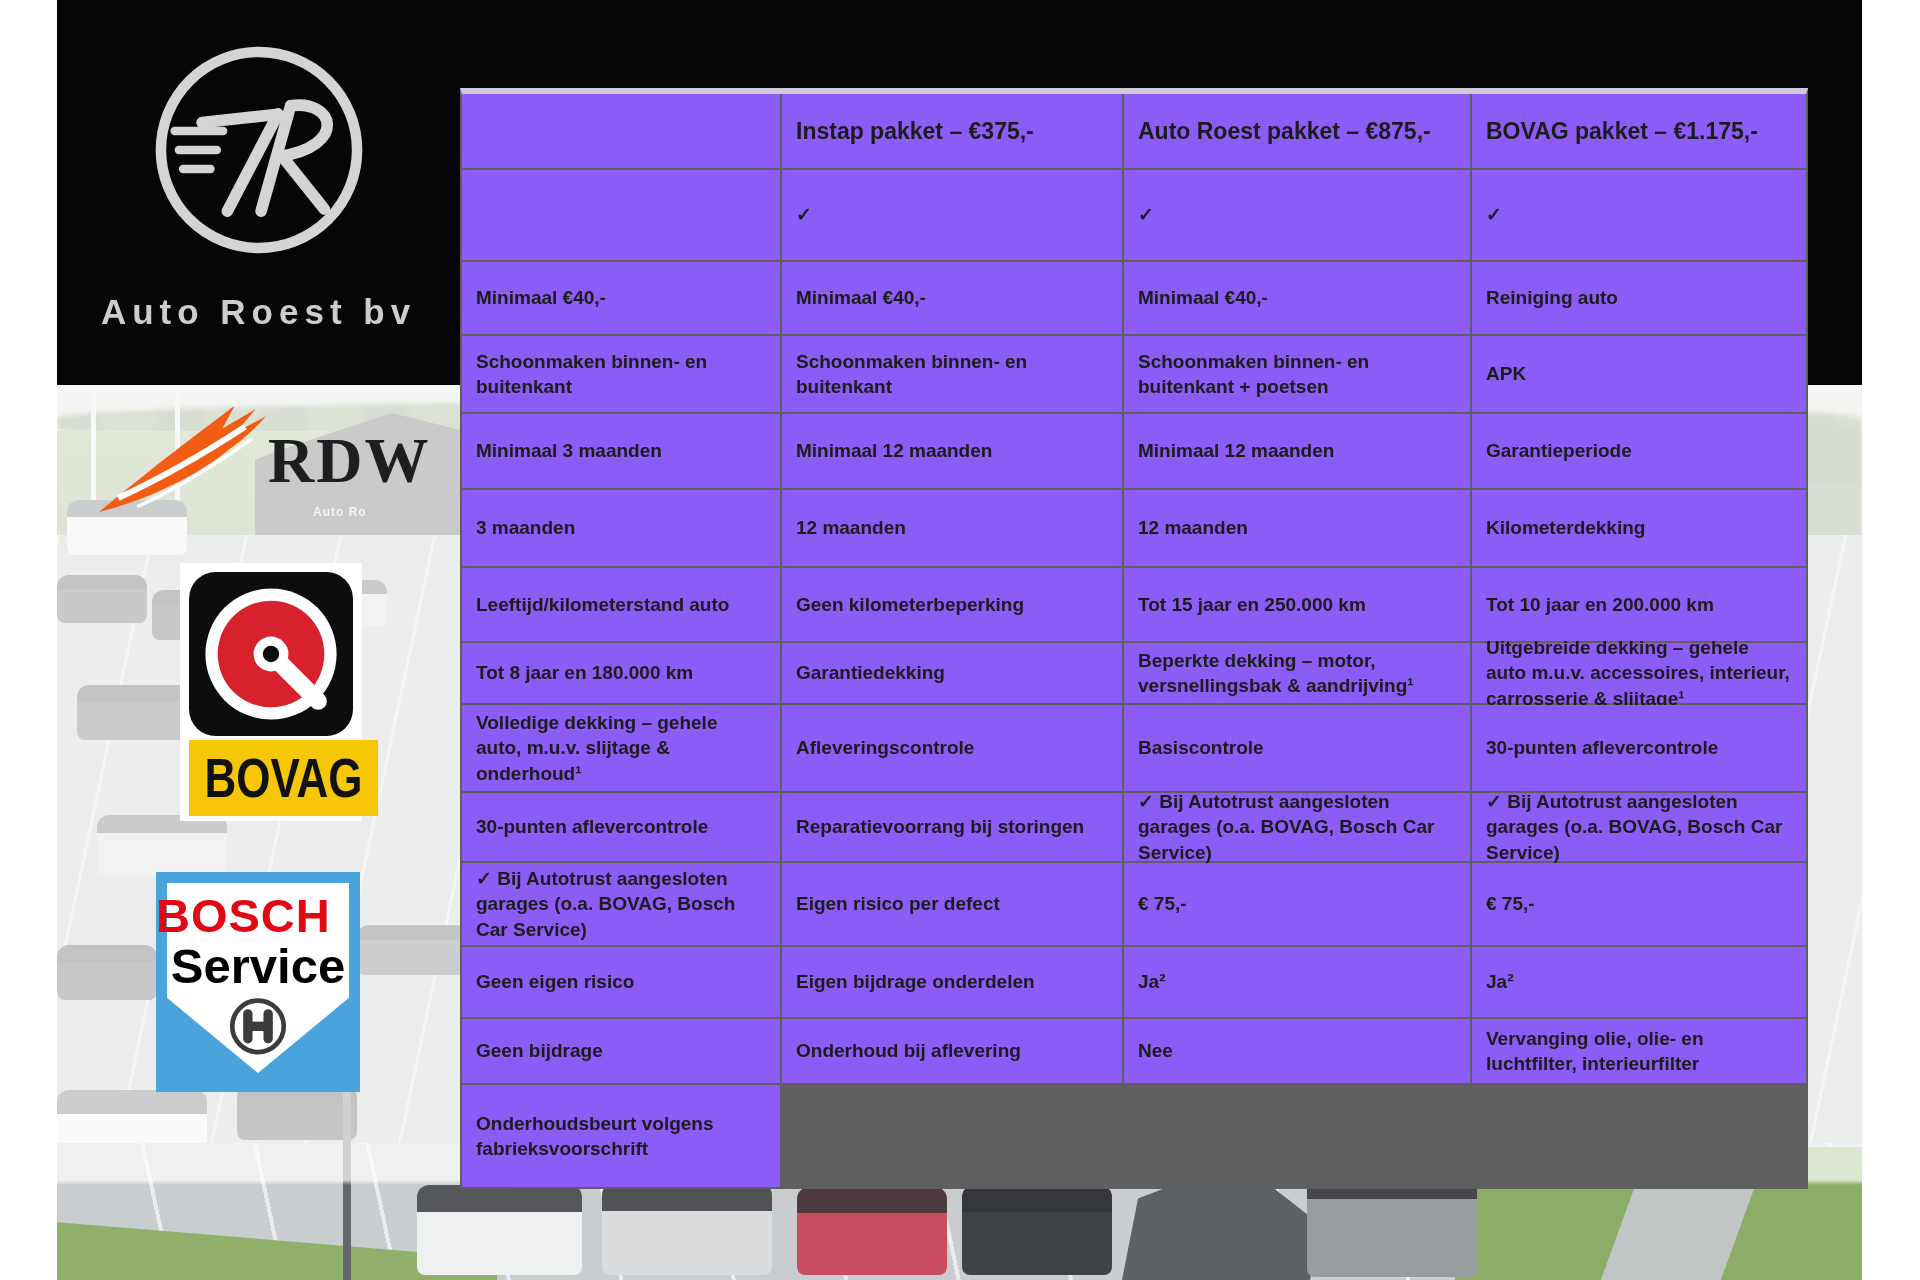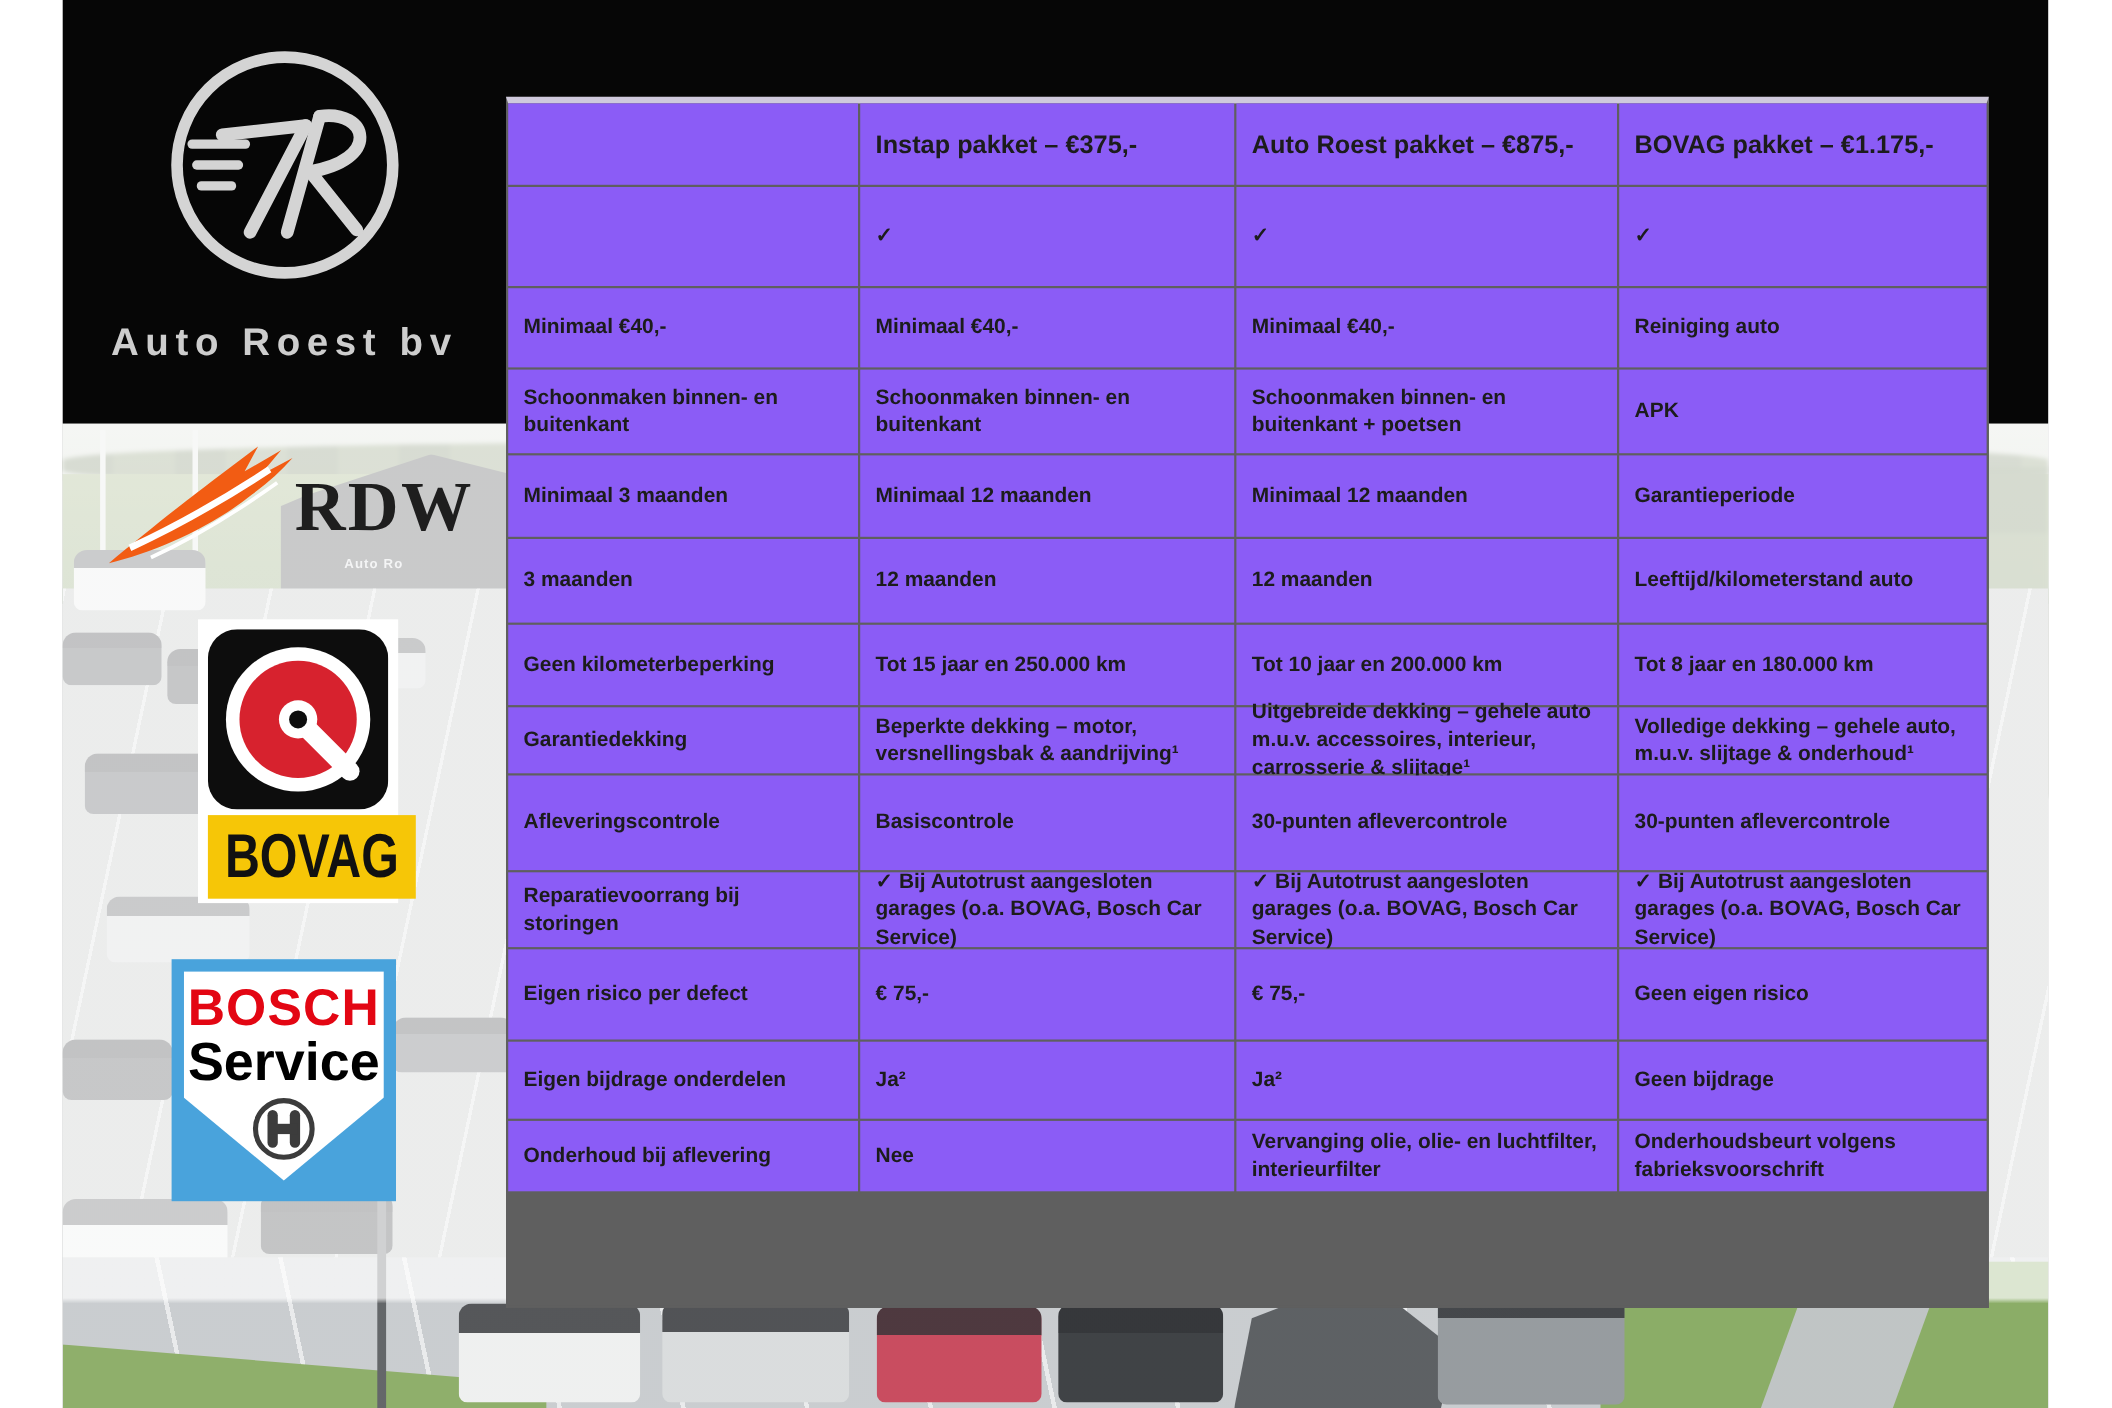--- a/index.html
+++ b/index.html
@@ -53,21 +53,21 @@
   
   .bovag{position:absolute;left:180px;top:563px;width:182px;height:258px;background:#ffffff;
       box-sizing:border-box;padding:9px;}
   .bovag-yellow{width:189px;height:76px;background:#f6c607;display:flex;align-items:center;justify-content:center;}
   .bovag-yellow span{font-size:44px;font-weight:800;color:#111;transform:scaleY(1.28);letter-spacing:0px;}
 
   
   .bosch{position:absolute;left:156px;top:872px;width:204px;height:220px;background:#49a3dc;}
   .bosch-shield{position:absolute;left:11px;top:11px;width:182px;height:198px;background:#ffffff;
       clip-path:polygon(0 0,100% 0,100% 58%,50% 96%,0 58%);}
-  .bosch-line1{position:absolute;left:0;top:16px;width:100%;text-align:center;
+  .bosch-line1{position:absolute;left:0;top:16px;width:100%;text-align:left;
       color:#e30613;font-size:47px;font-weight:800;letter-spacing:1px;}
   .bosch-line2{position:absolute;left:0;top:66px;width:100%;text-align:center;
       color:#000000;font-size:49px;font-weight:800;}
   .bosch-arm{position:absolute;left:56px;top:120px;}
 
   
   .pkg-table{position:absolute;left:460px;top:88px;display:grid;
       grid-template-columns:318px 340px 346px 334px;
       grid-template-rows:74px 90px 72px 76px 74px 76px 73px 60px 86px 68px 82px 70px 64px 102px;
       gap:2px;background:#5f5f5f;border:2px solid #5f5f5f;border-top:6px solid #cfc9dc;}
@@ -197,20 +197,21 @@
     <div class="cell">APK</div>
     <div class="cell">Minimaal 3 maanden</div>
     <div class="cell">Minimaal 12 maanden</div>
     <div class="cell">Minimaal 12 maanden</div>
 
     <div class="cell">Garantieperiode</div>
     <div class="cell">3 maanden</div>
     <div class="cell">12 maanden</div>
     <div class="cell">12 maanden</div>
 
+    <div class="cell">Kilometerdekking</div>
     <div class="cell">Leeftijd/kilometerstand auto</div>
 
     <div class="cell">Geen kilometerbeperking</div>
     <div class="cell">Tot 15 jaar en 250.000 km</div>
     <div class="cell">Tot 10 jaar en 200.000 km</div>
     <div class="cell">Tot 8 jaar en 180.000 km</div>
 
     <div class="cell">Garantiedekking</div>
     <div class="cell">Beperkte dekking – motor, versnellingsbak &amp; aandrijving¹</div>
     <div class="cell">Uitgebreide dekking – gehele auto m.u.v. accessoires, interieur, carrosserie &amp; slijtage¹</div>

